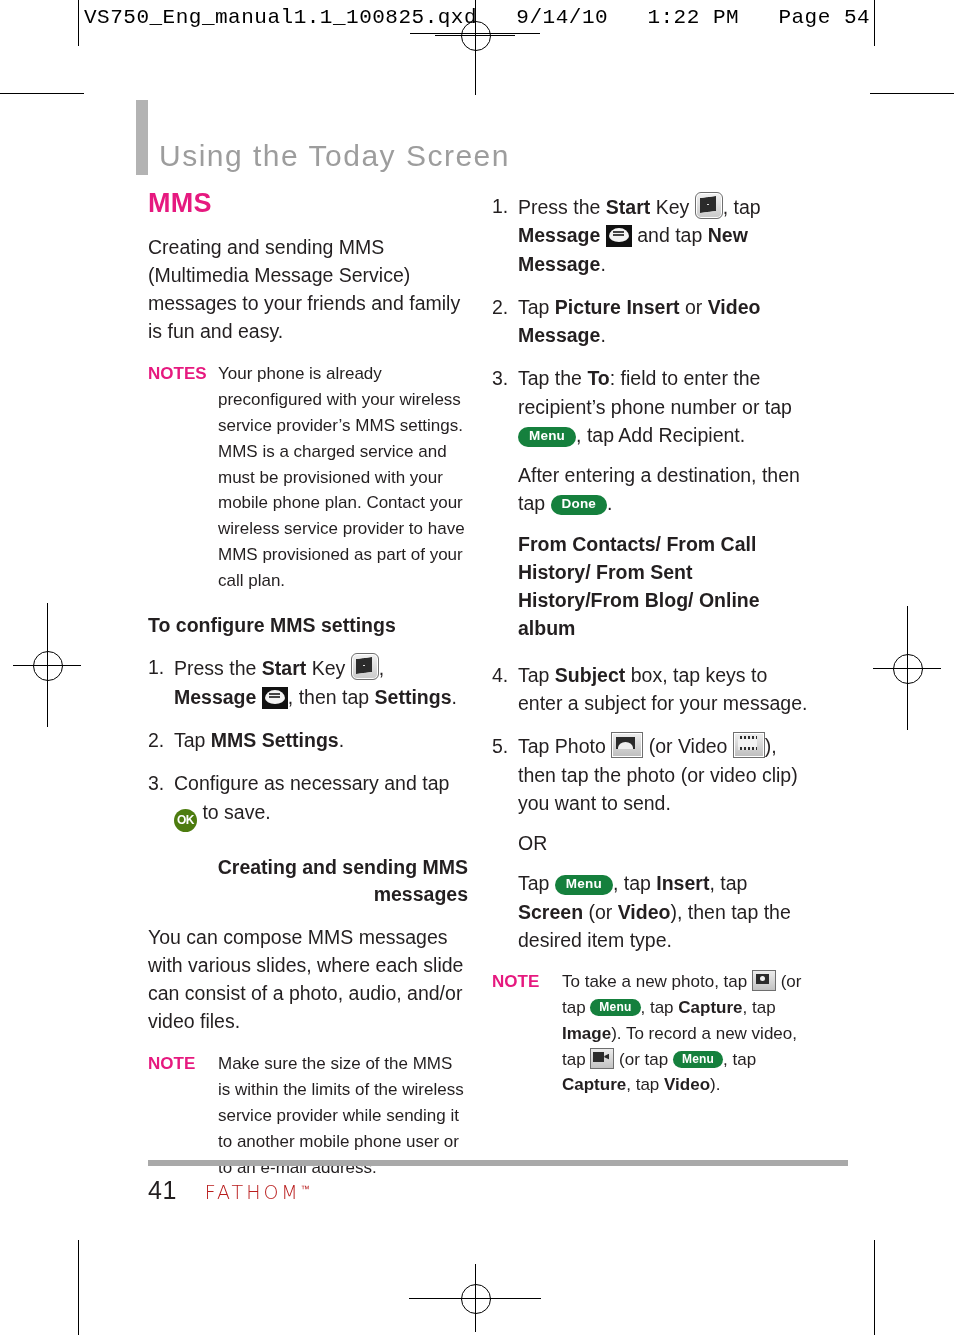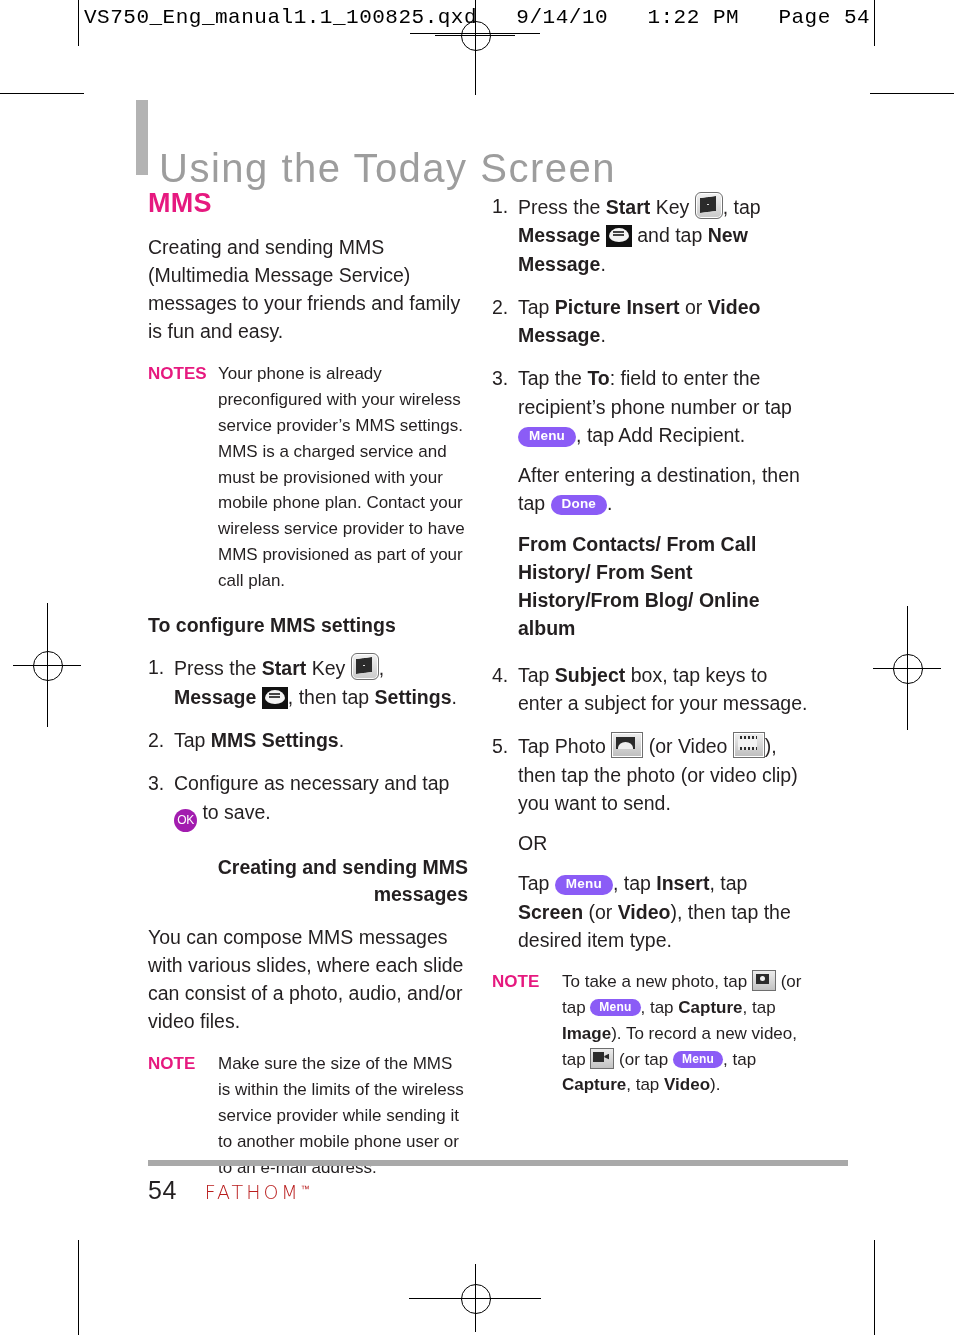--- a/index.html
+++ b/index.html
@@ -105,21 +105,21 @@
     left: 136px;
     top: 100px;
     width: 12px;
     height: 75px;
     background: #b3b3b3;
   }
   .chapter-title {
     position: absolute;
     left: 159px;
     top: 119px;
-    font-size: 40px;
+    font-size: 30px;
     letter-spacing: 1.5px;
     color: #9d9d9d;
     font-weight: 400;
   }
 
   .columns {
     position: absolute;
     left: 148px;
     top: 188px;
     width: 700px;
@@ -241,24 +241,24 @@
     position: absolute;
     left: 7px; top: 6px;
     width: 11px; height: 7px;
     background:
       linear-gradient(to bottom, #444 0 26%, transparent 26% 48%, #444 48% 74%, transparent 74% 100%);
   }
   
   .ic-ok {
     width: 23px; height: 23px;
     border-radius: 50%;
-    background: #a21caf;
+    background: #4d7c0f;
     color: #fff;
     font-size: 12px;
-    font-weight: 400;
+    font-weight: 700;
     line-height: 23px;
     text-align: center;
     letter-spacing: -0.5px;
   }
   
   .ic-photo {
     width: 30px; height: 24px;
     background: linear-gradient(#efefef, #bdbdbd);
     border: 1.5px solid #6e6e6e;
     box-shadow: inset 0 0 0 1px #fff;
@@ -342,21 +342,21 @@
     content: "";
     position: absolute;
     left: 13px; top: 5px;
     width: 5px; height: 6px;
     background: #2b2b2b;
     clip-path: polygon(100% 0, 0 40%, 0 60%, 100% 100%);
   }
   
   .key-pill {
     display: inline-block;
-    background: #8b5cf6;
+    background: #15803d;
     color: #ffffff;
     font-size: 13.5px;
     font-weight: 700;
     border-radius: 11px;
     padding: 2px 11px 3px 11px;
     vertical-align: 2px;
     letter-spacing: 0.2px;
     line-height: 1.1;
   }
   .key-pill.sm {
@@ -527,17 +527,17 @@
       <div class="note wide" style="margin-top:14px;">
         <div class="note-label">NOTE</div>
         <div class="note-body"><span>To take a new photo, tap </span><span class="ic ic-camera" style="vertical-align:-4px;"></span><span> (or tap </span><span class="key-pill sm">Menu</span><span>, tap </span><b>Capture</b><span>, tap </span><b>Image</b><span>). To record a new video, tap </span><span class="ic ic-camcorder" style="vertical-align:-4px;"></span><span> (or tap </span><span class="key-pill sm">Menu</span><span>, tap </span><b>Capture</b><span>, tap </span><b>Video</b><span>).</span></div>
       </div>
 
     </div>
   </div>
 
   <div class="footer-rule"></div>
   <div class="footer">
-    <div class="pageno">54</div>
+    <div class="pageno">41</div>
     <div class="brand"><span>FATHOM</span><span class="tm">™</span></div>
   </div>
 
 </div>
 
 </body></html>

